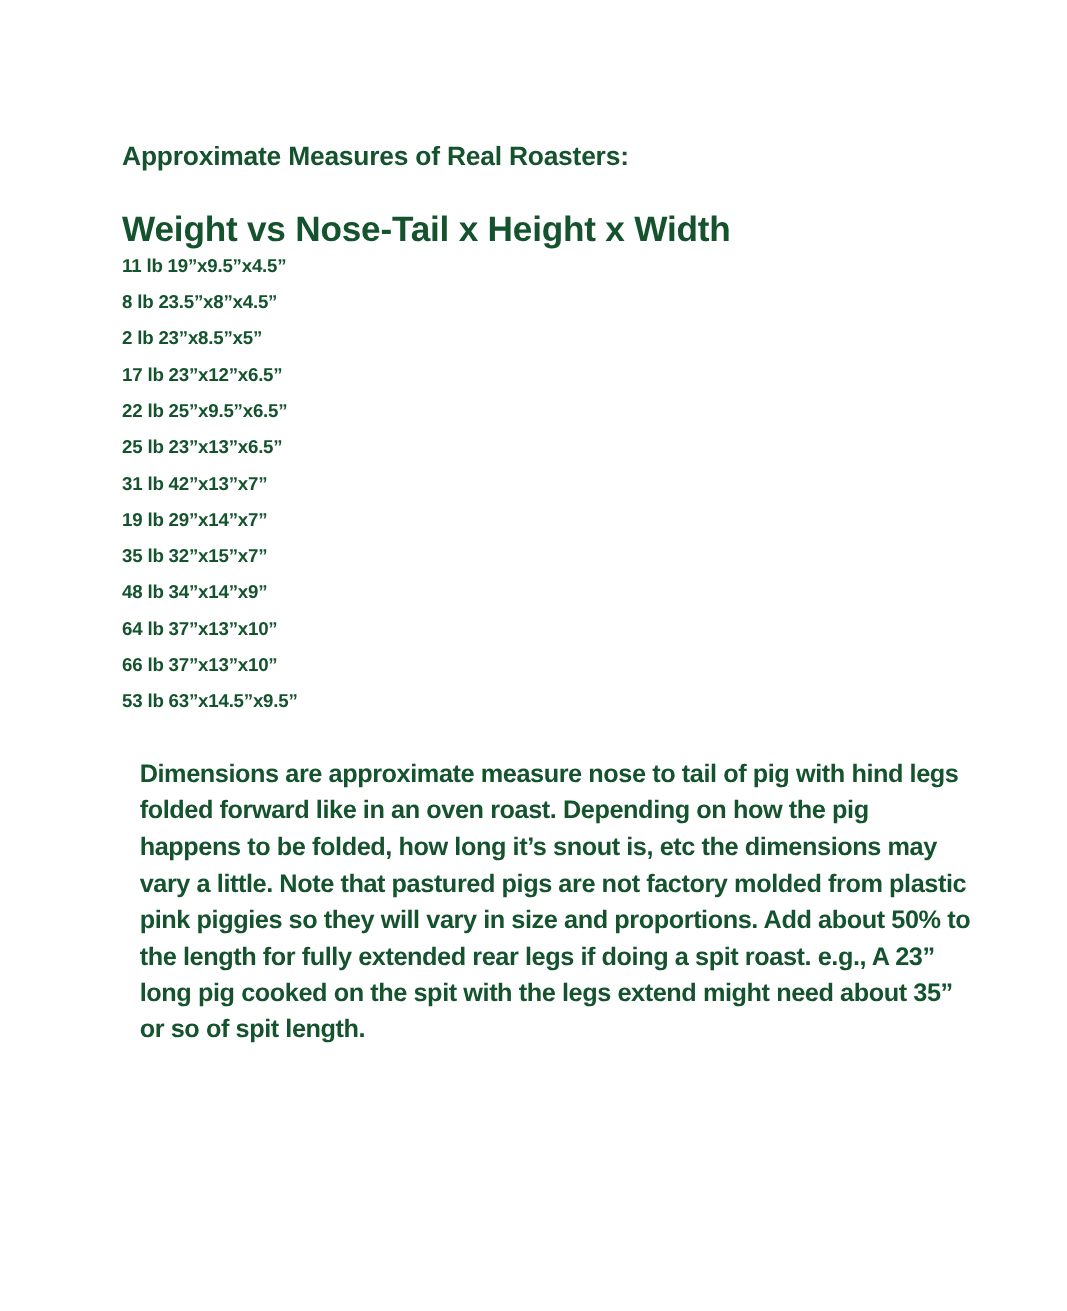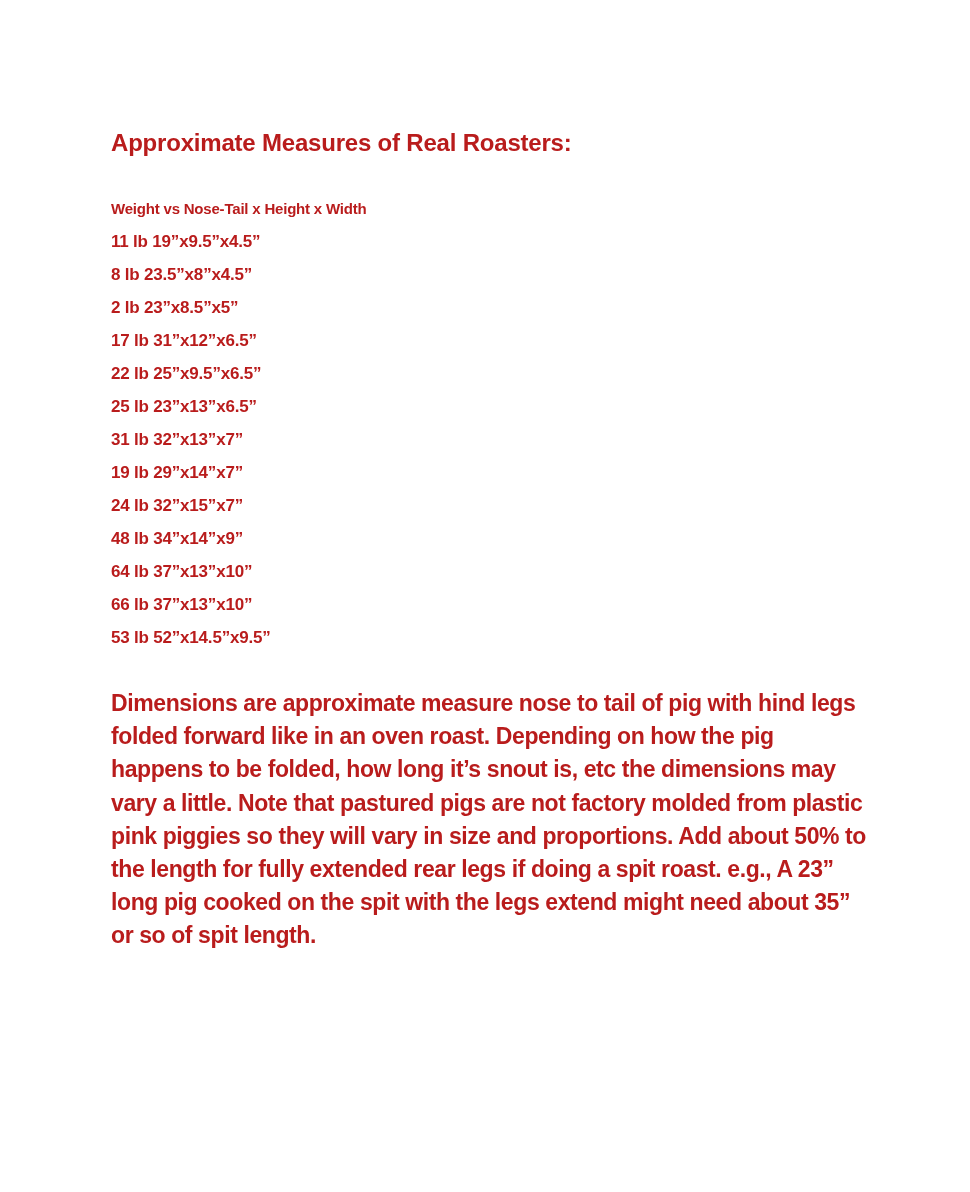--- a/index.html
+++ b/index.html
@@ -5,81 +5,81 @@
   html, body {
     margin: 0;
     padding: 0;
     background: #ffffff;
   }
   .page {
     position: relative;
     width: 970px;
     height: 1192px;
     background: #ffffff;
-    color: #b91c1c;
+    color: #14532d;
     font-family: "Liberation Sans", sans-serif;
     font-weight: bold;
     overflow: hidden;
   }
   .content {
     position: absolute;
     left: 111px;
     top: 126px;
     width: 780px;
   }
   .doc-title {
     font-size: 24px;
     line-height: 33px;
     margin: 0 0 33px 0;
     letter-spacing: -0.2px;
   }
   .table-header {
-    font-size: 15px;
+    font-size: 32px;
     line-height: 33px;
     letter-spacing: -0.2px;
   }
   .measure-table {
     margin: 0 0 33px 0;
   }
   .row {
     font-size: 17px;
     line-height: 33px;
     letter-spacing: -0.2px;
     white-space: nowrap;
   }
   .note {
     width: 755px;
     font-size: 23px;
     line-height: 33.2px;
     letter-spacing: -0.4px;
-    margin: 0;
+    margin: 16px;
   }
 </style>
 </head>
 <body>
 
 <div class="page">
   <div class="content">
 
     <h1 class="doc-title">Approximate Measures of Real Roasters:</h1>
 
     <div class="measure-table">
       <div class="table-header">Weight vs Nose-Tail x Height x Width</div>
 
       <div class="row"><span>11 lb</span> <span>19”x9.5”x4.5”</span></div>
       <div class="row"><span>8 lb</span> <span>23.5”x8”x4.5”</span></div>
       <div class="row"><span>2 lb</span> <span>23”x8.5”x5”</span></div>
-      <div class="row"><span>17 lb</span> <span>31”x12”x6.5”</span></div>
+      <div class="row"><span>17 lb</span> <span>23”x12”x6.5”</span></div>
       <div class="row"><span>22 lb</span> <span>25”x9.5”x6.5”</span></div>
       <div class="row"><span>25 lb</span> <span>23”x13”x6.5”</span></div>
-      <div class="row"><span>31 lb</span> <span>32”x13”x7”</span></div>
+      <div class="row"><span>31 lb</span> <span>42”x13”x7”</span></div>
       <div class="row"><span>19 lb</span> <span>29”x14”x7”</span></div>
-      <div class="row"><span>24 lb</span> <span>32”x15”x7”</span></div>
+      <div class="row"><span>35 lb</span> <span>32”x15”x7”</span></div>
       <div class="row"><span>48 lb</span> <span>34”x14”x9”</span></div>
       <div class="row"><span>64 lb</span> <span>37”x13”x10”</span></div>
       <div class="row"><span>66 lb</span> <span>37”x13”x10”</span></div>
-      <div class="row"><span>53 lb</span> <span>52”x14.5”x9.5”</span></div>
+      <div class="row"><span>53 lb</span> <span>63”x14.5”x9.5”</span></div>
     </div>
 
     <p class="note">Dimensions are approximate measure nose to tail of pig with hind legs folded forward like in an oven roast. Depending on how the pig happens to be folded, how long it’s snout is, etc the dimensions may vary a little. Note that pastured pigs are not factory molded from plastic pink piggies so they will vary in size and proportions. Add about 50% to the length for fully extended rear legs if doing a spit roast. e.g., A 23” long pig cooked on the spit with the legs extend might need about 35” or so of spit length.</p>
 
   </div>
 </div>
 
 </body></html>

